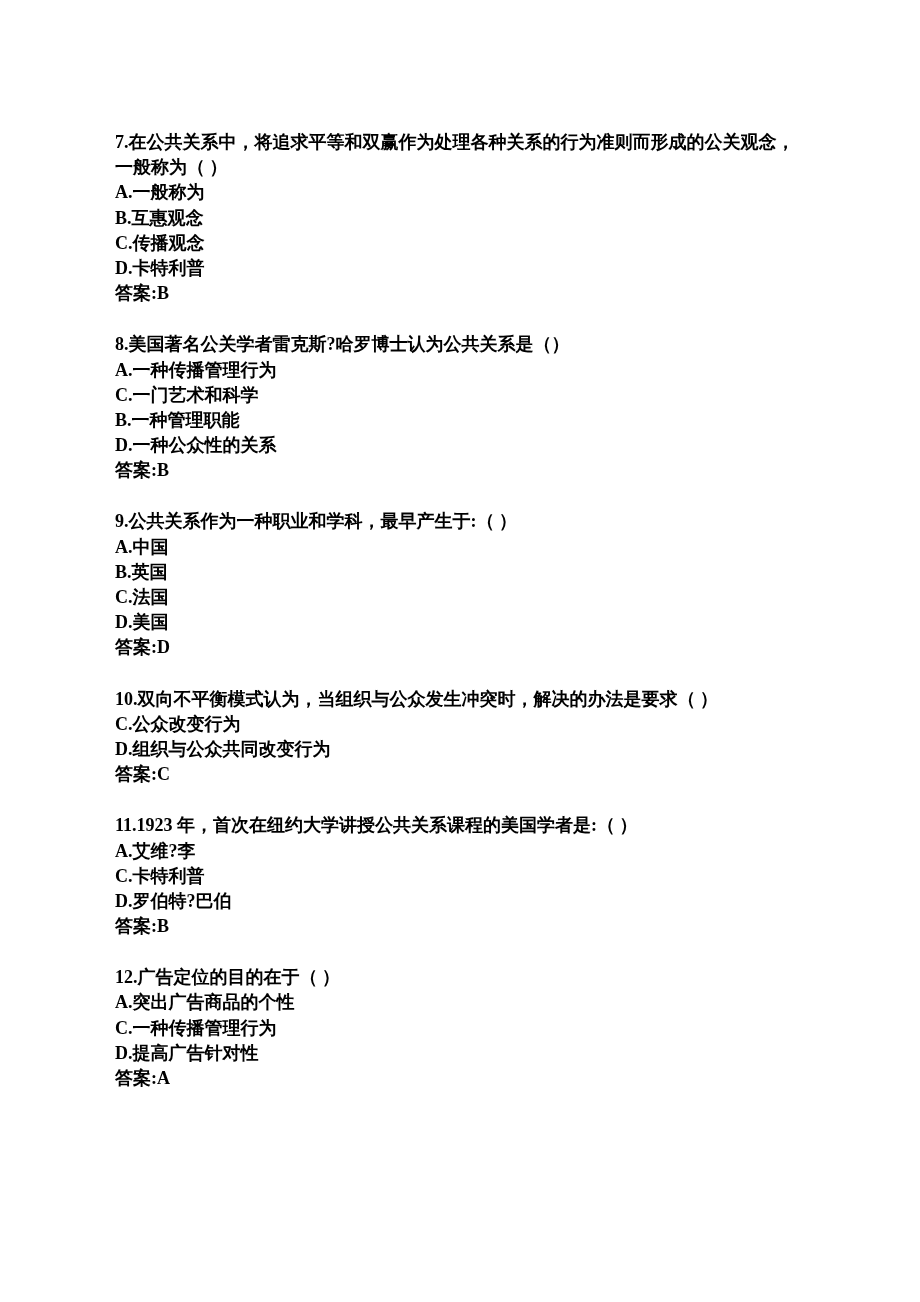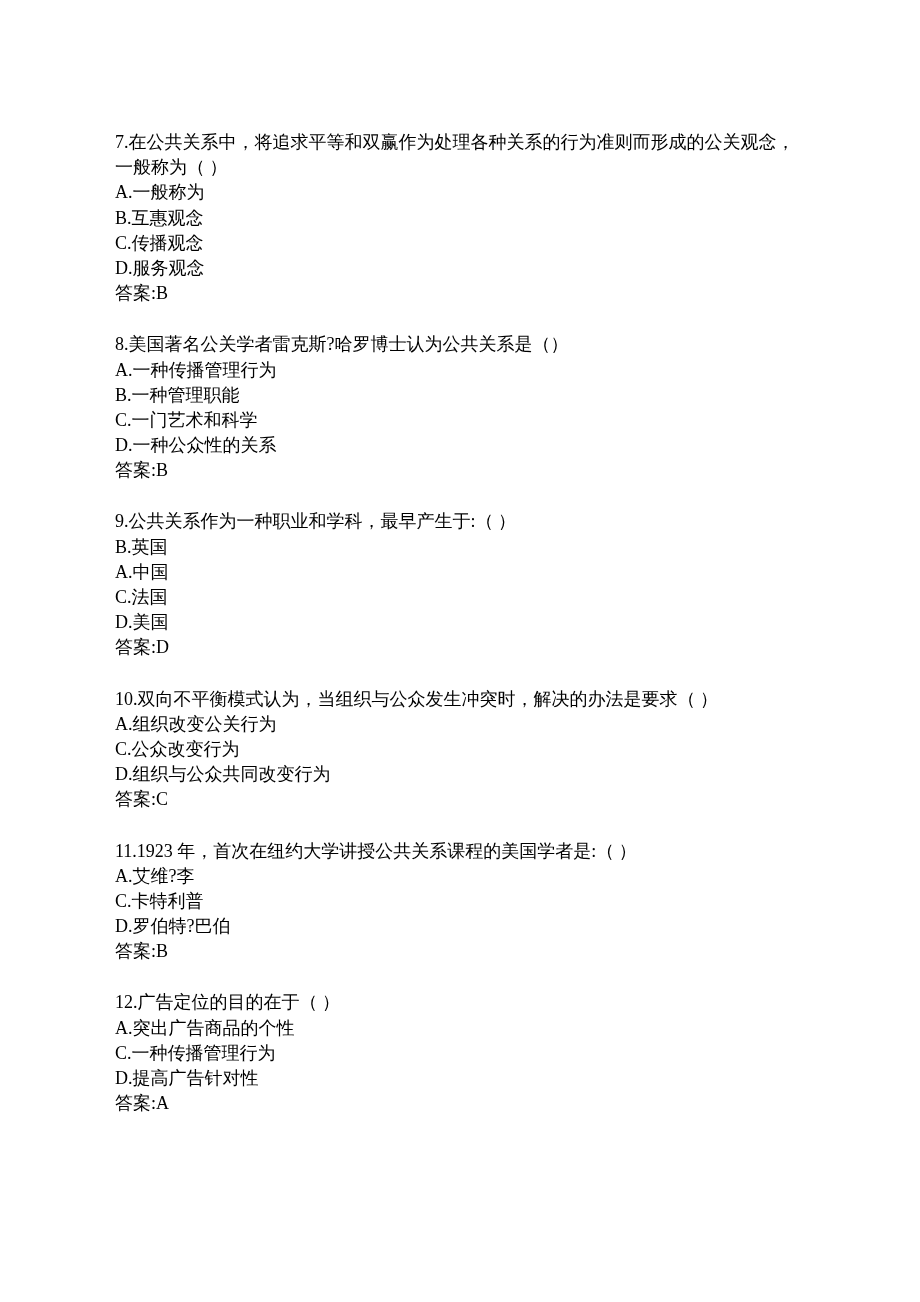--- a/index.html
+++ b/index.html
@@ -12,62 +12,62 @@
       min-height: 1302px;
       background: #ffffff;
       font-family: "SimSun", "宋体", serif;
       font-size: 18px;
       color: #000000;
       padding: 130px 115px 60px 115px;
       line-height: 1.4;
     }
     .question-block {
       margin-bottom: 26px;
+      font-weight: bold;
     }
     .question-text {
       display: block;
     }
     .option {
       display: block;
     }
     .answer {
       display: block;
     }
   </style>
 </head>
 <body>
 
 <div id="container">
     <div class="question-block">
       <span class="question-text">7.在公共关系中，将追求平等和双赢作为处理各种关系的行为准则而形成的公关观念，一般称为（ ）</span>
       <span class="option">A.一般称为</span>
       <span class="option">B.互惠观念</span>
       <span class="option">C.传播观念</span>
-      <span class="option">D.服务观念</span>
+      <span class="option">D.卡特利普</span>
       <span class="answer">答案:B</span>
     </div>
     <div class="question-block">
       <span class="question-text">8.美国著名公关学者雷克斯?哈罗博士认为公共关系是（）</span>
       <span class="option">A.一种传播管理行为</span>
+      <span class="option">C.一门艺术和科学</span>
       <span class="option">B.一种管理职能</span>
-      <span class="option">C.一门艺术和科学</span>
       <span class="option">D.一种公众性的关系</span>
       <span class="answer">答案:B</span>
     </div>
     <div class="question-block">
       <span class="question-text">9.公共关系作为一种职业和学科，最早产生于:（ ）</span>
+      <span class="option">A.中国</span>
       <span class="option">B.英国</span>
-      <span class="option">A.中国</span>
       <span class="option">C.法国</span>
       <span class="option">D.美国</span>
       <span class="answer">答案:D</span>
     </div>
     <div class="question-block">
       <span class="question-text">10.双向不平衡模式认为，当组织与公众发生冲突时，解决的办法是要求（ ）</span>
-      <span class="option">A.组织改变公关行为</span>
       <span class="option">C.公众改变行为</span>
       <span class="option">D.组织与公众共同改变行为</span>
       <span class="answer">答案:C</span>
     </div>
     <div class="question-block">
       <span class="question-text">11.1923 年，首次在纽约大学讲授公共关系课程的美国学者是:（ ）</span>
       <span class="option">A.艾维?李</span>
       <span class="option">C.卡特利普</span>
       <span class="option">D.罗伯特?巴伯</span>
       <span class="answer">答案:B</span>

